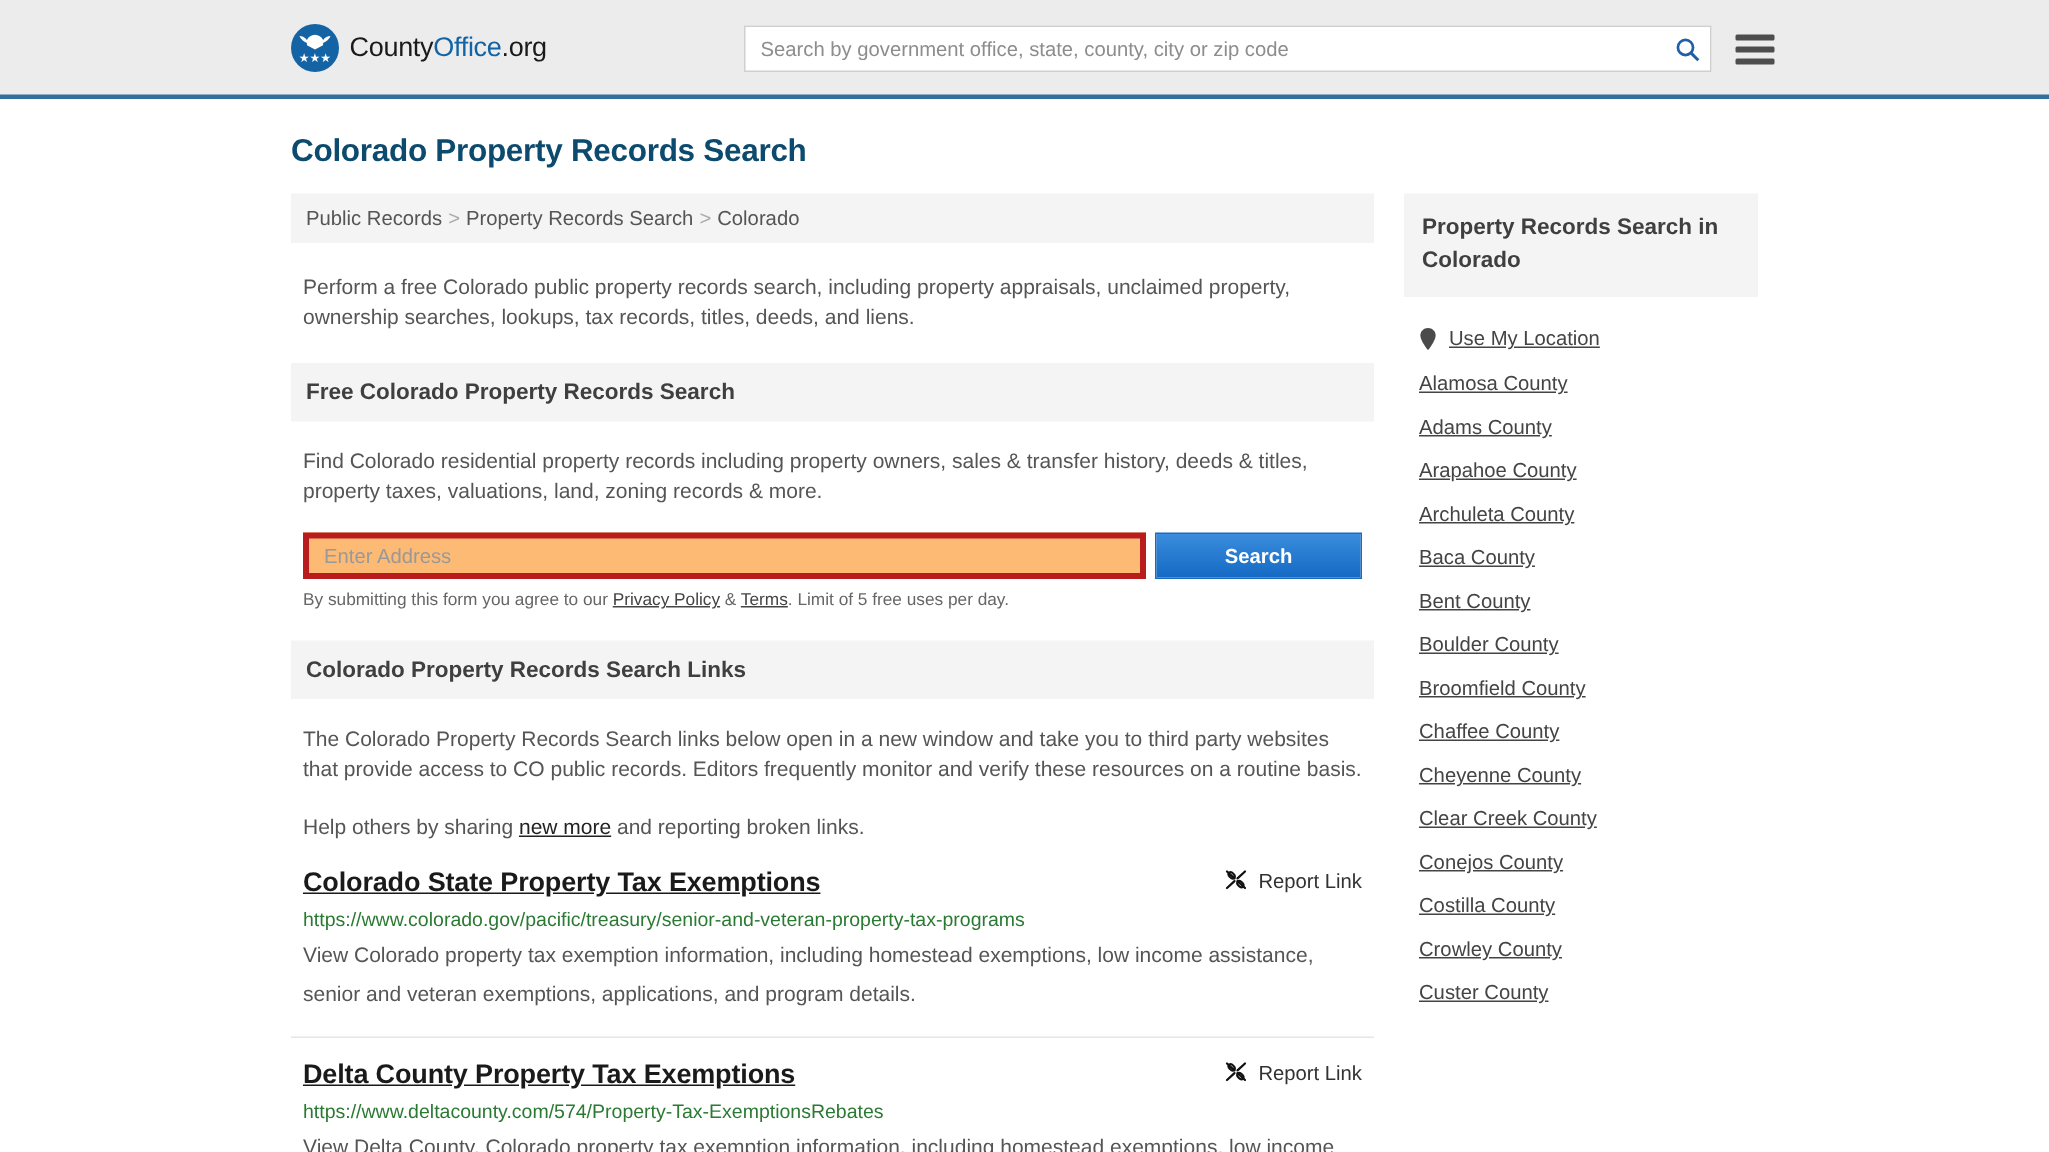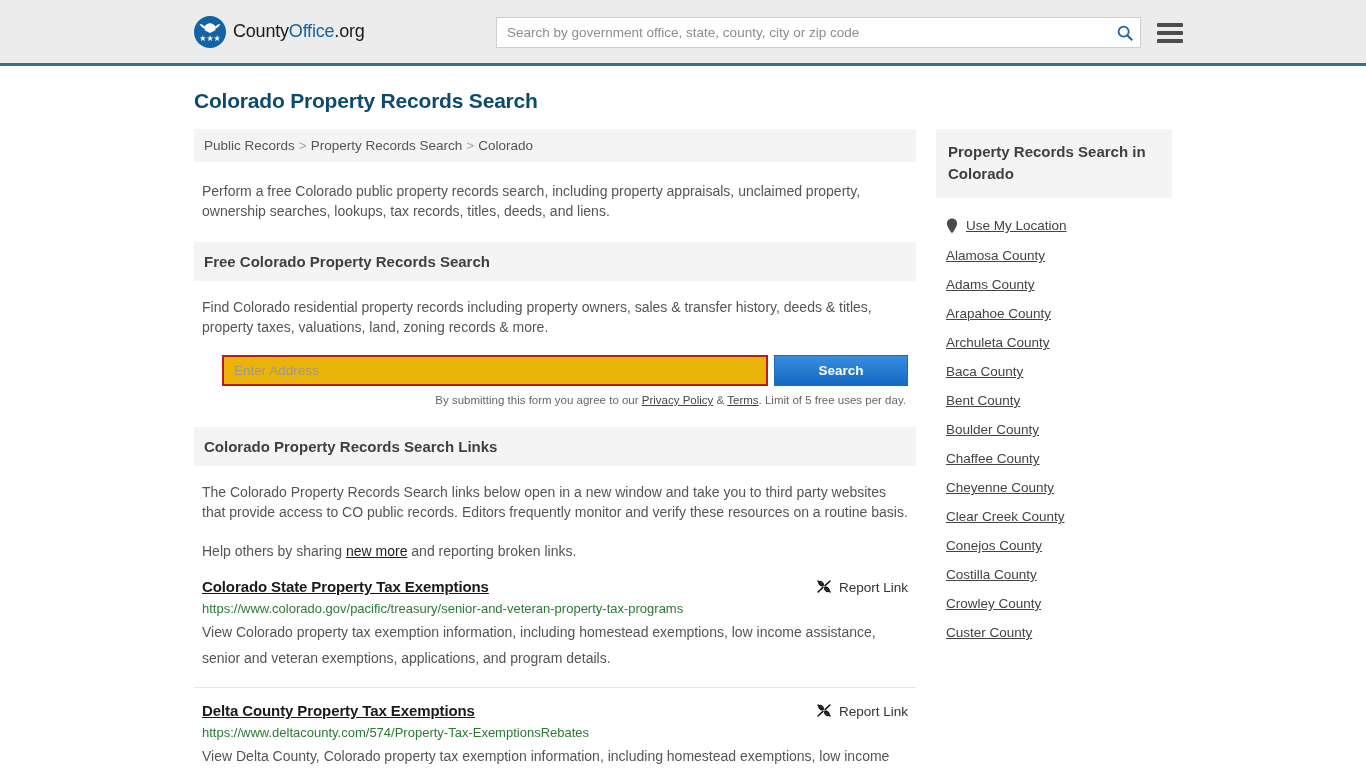--- a/index.html
+++ b/index.html
@@ -137,62 +137,60 @@
   .section-body p.tight { line-height: 26px; }
 
   
   .form-row {
     display: flex;
     margin-top: 18px;
     height: 31px;
   }
   .addr-input {
     width: 574px; height: 31px;
-    border: 2px solid #b91c1c;
+    border: 4px solid #b91c1c;
     padding: 0 10px;
     font-family: "Liberation Sans", sans-serif;
     font-size: 13.5px;
     color: #333;
     outline: none;
-    background: #eab308;
-    margin-left: 20px;
+    background: #fdba74;
   }
   .addr-input::placeholder { color: #999; }
   .search-btn {
     width: 141px; height: 31px;
     margin-left: 6px;
     border: 1px solid #1a6bc0;
     background: linear-gradient(#3a8ddd, #1469c3);
     color: #ffffff;
     font-family: "Liberation Sans", sans-serif;
     font-size: 13.5px;
     font-weight: bold;
     cursor: pointer;
   }
   .disclaimer {
-    text-align: right;
     font-size: 11.5px;
     color: #666;
     margin-top: 8px;
     padding-right: 2px;
   }
   .disclaimer a { color: #444; text-decoration: underline; }
 
   
   .link-entry {
     padding: 14px 8px 16px 8px;
     border-bottom: 1px solid #e6e6e6;
   }
   .link-entry-head {
     display: flex;
     align-items: flex-start;
     justify-content: space-between;
   }
   .link-title {
-    font-size: 15px;
+    font-size: 18px;
     font-weight: bold;
     color: #1a1a1a;
     letter-spacing: -0.1px;
   }
   .report-link {
     display: flex; align-items: center; gap: 7px;
     flex: none;
     cursor: pointer;
     padding-top: 1px;
   }
@@ -358,20 +356,23 @@
         <div class="side-item">
             <a href="#">Baca County</a>
           </div>
         <div class="side-item">
             <a href="#">Bent County</a>
           </div>
         <div class="side-item">
             <a href="#">Boulder County</a>
           </div>
         <div class="side-item">
+            <a href="#">Broomfield County</a>
+          </div>
+        <div class="side-item">
             <a href="#">Chaffee County</a>
           </div>
         <div class="side-item">
             <a href="#">Cheyenne County</a>
           </div>
         <div class="side-item">
             <a href="#">Clear Creek County</a>
           </div>
         <div class="side-item">
             <a href="#">Conejos County</a>

